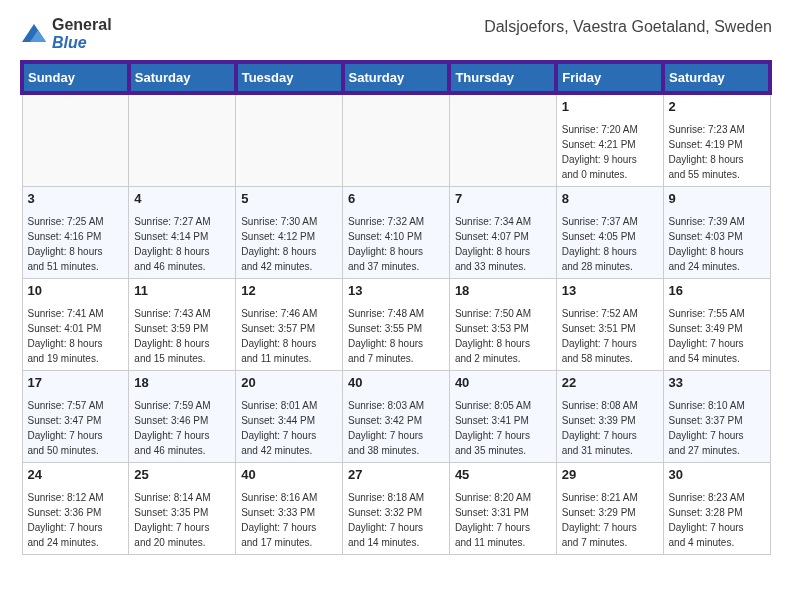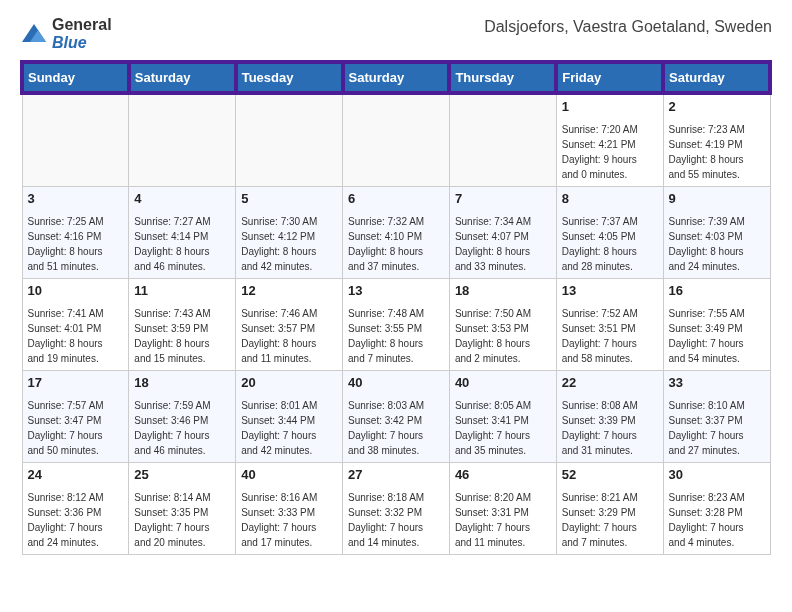--- a/index.html
+++ b/index.html
@@ -244,25 +244,25 @@
         </td>
         <td>
           <span class="day-number">40</span>
           <div class="day-info">Sunrise: 8:16 AM<br>Sunset: 3:33 PM<br>Daylight: 7 hours<br>and 17 minutes.</div>
         </td>
         <td>
           <span class="day-number">27</span>
           <div class="day-info">Sunrise: 8:18 AM<br>Sunset: 3:32 PM<br>Daylight: 7 hours<br>and 14 minutes.</div>
         </td>
         <td>
-          <span class="day-number">46</span>
+          <span class="day-number">45</span>
           <div class="day-info">Sunrise: 8:20 AM<br>Sunset: 3:31 PM<br>Daylight: 7 hours<br>and 11 minutes.</div>
         </td>
         <td>
-          <span class="day-number">52</span>
+          <span class="day-number">29</span>
           <div class="day-info">Sunrise: 8:21 AM<br>Sunset: 3:29 PM<br>Daylight: 7 hours<br>and 7 minutes.</div>
         </td>
         <td>
           <span class="day-number">30</span>
           <div class="day-info">Sunrise: 8:23 AM<br>Sunset: 3:28 PM<br>Daylight: 7 hours<br>and 4 minutes.</div>
         </td>
       </tr>
     </tbody>
 </table>
 

